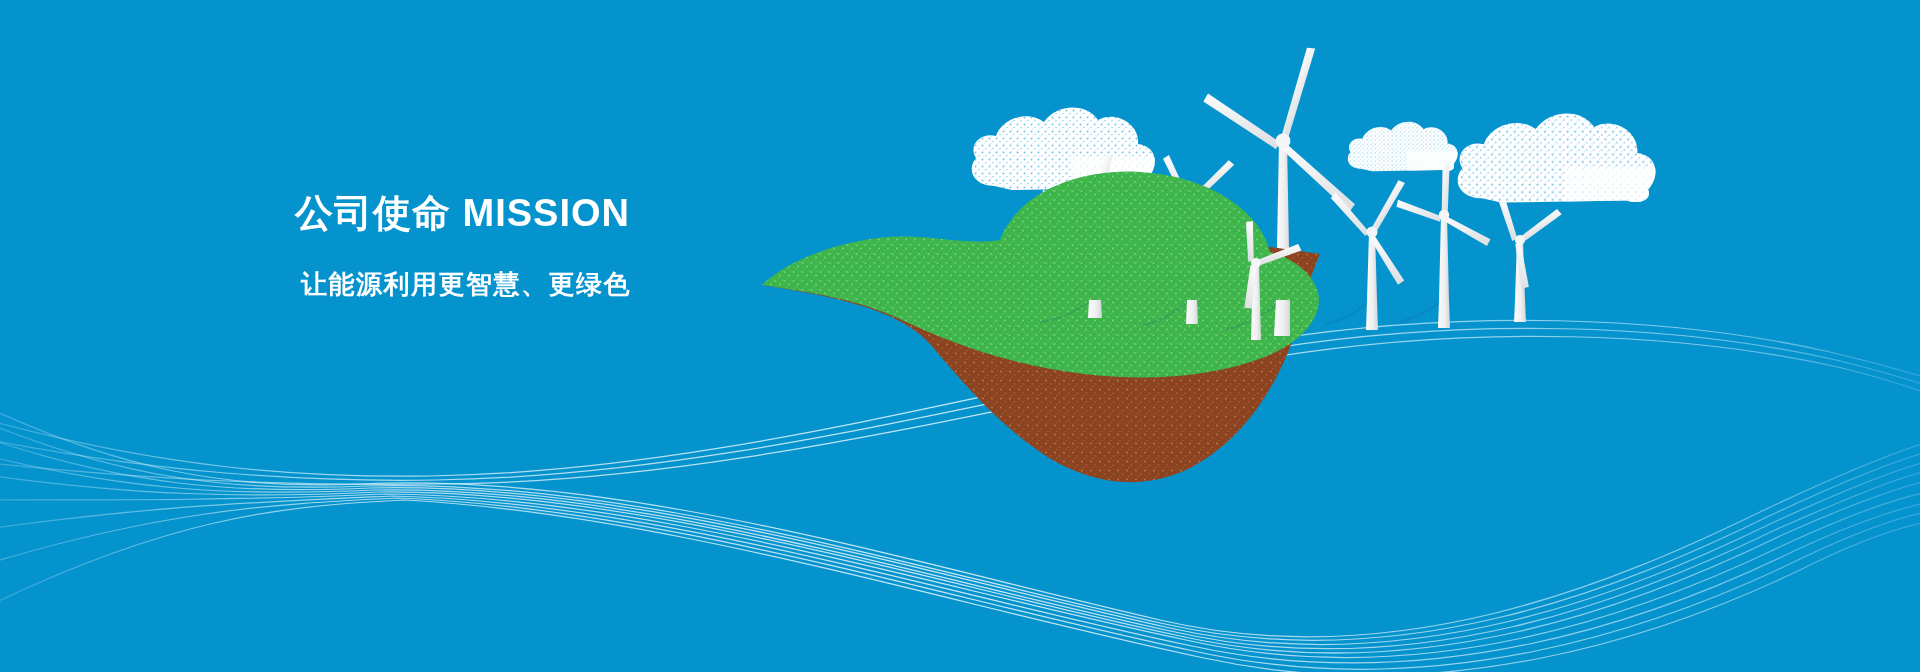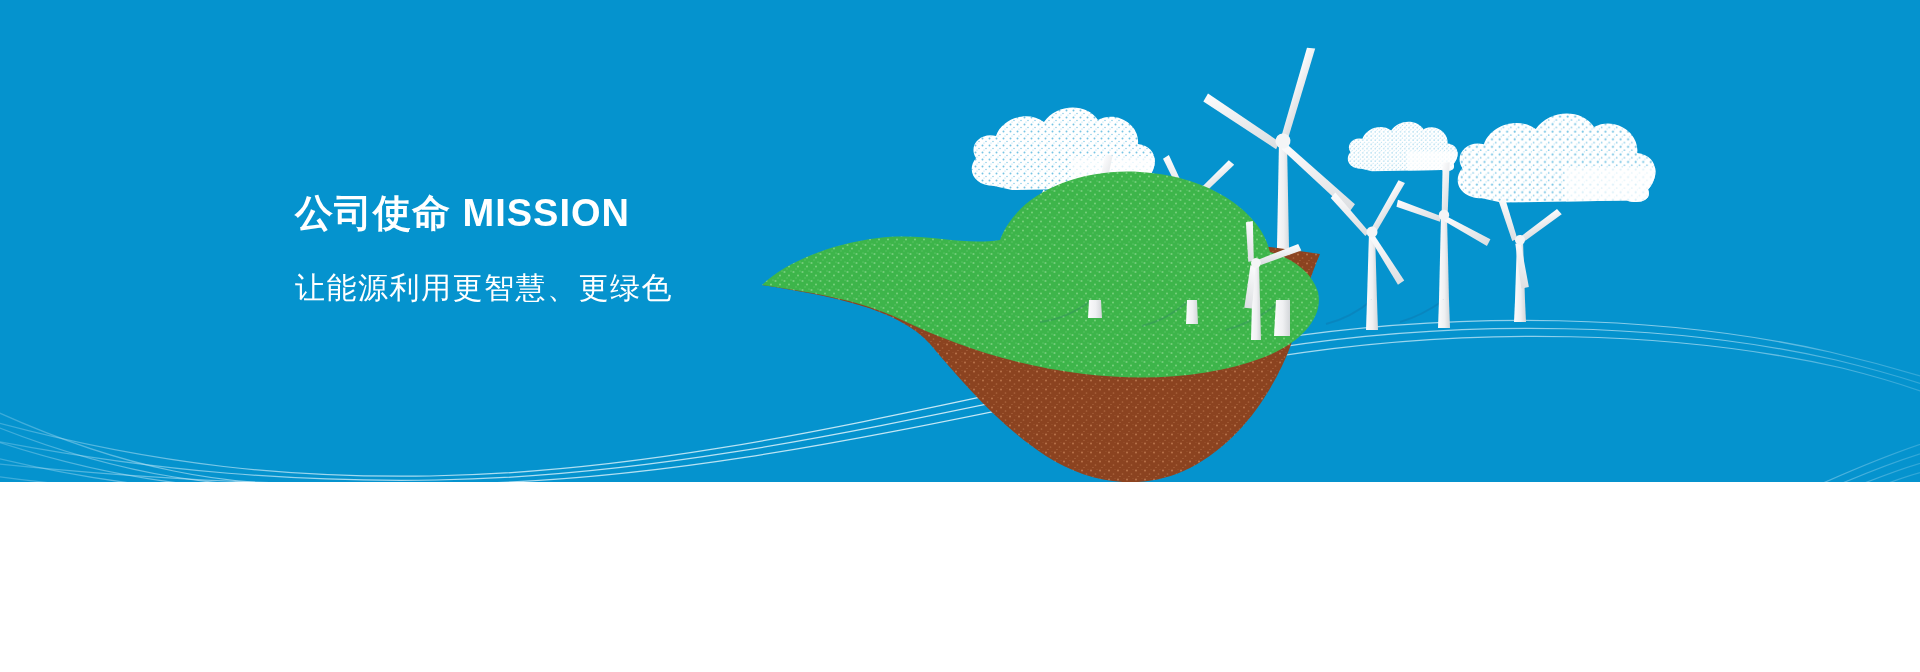--- a/index.html
+++ b/index.html
@@ -3,21 +3,21 @@
 <meta charset="utf-8">
 <style>
   * { margin:0; padding:0; box-sizing:border-box; }
   html, body {
     width:1920px; height:672px;
     overflow:hidden;
     font-family:"Liberation Sans", sans-serif;
   }
   #banner {
     position:relative;
-    width:1920px; height:482px;
+    width:1920px; height:672px;
     background:#0593CE;
     overflow:hidden;
   }
   
   #waves {
     position:absolute;
     left:0; top:0;
     width:1920px; height:672px;
     pointer-events:none;
   }
@@ -31,26 +31,27 @@
   #mission-title {
     color:#ffffff;
     font-size:38px;
     font-weight:bold;
     letter-spacing:1px;
     line-height:1.25;
     white-space:nowrap;
   }
   #mission-subtitle {
     color:#ffffff;
-    font-size:30px;
-    font-weight:400;
+    font-size:26px;
+    font-weight:700;
     letter-spacing:1.5px;
     line-height:1.3;
     margin-top:30px;
     white-space:nowrap;
+    margin-left:6px;
   }
   
   #illustration {
     position:absolute;
     left:740px; top:40px;
     width:640px; height:470px;
     z-index:4;
   }
   #illustration svg { display:block; }
 </style>

